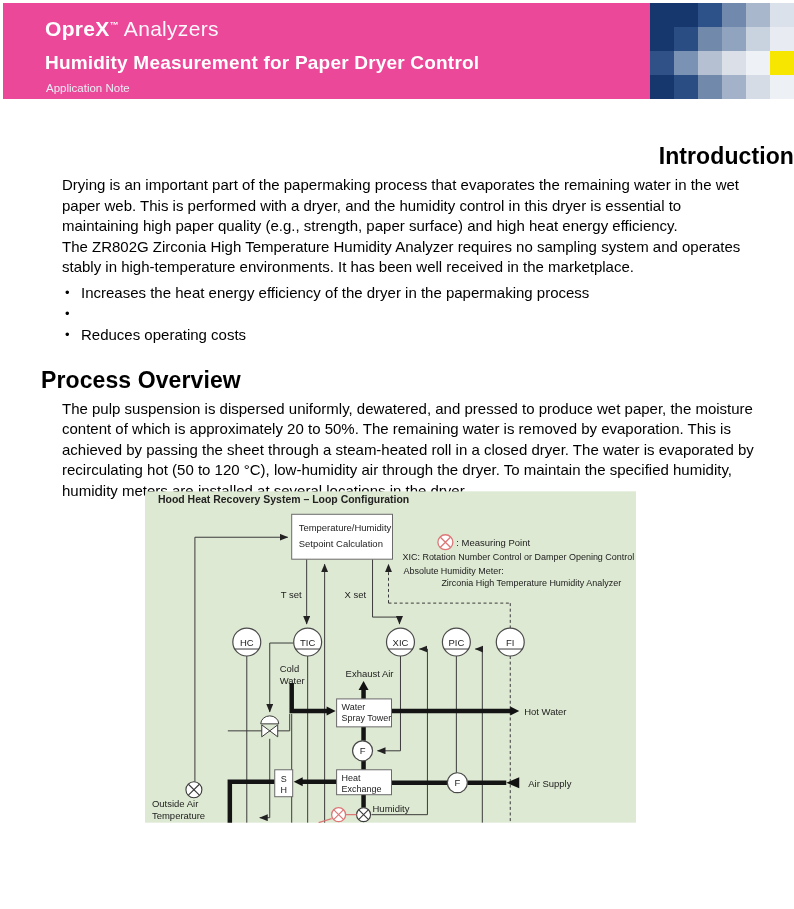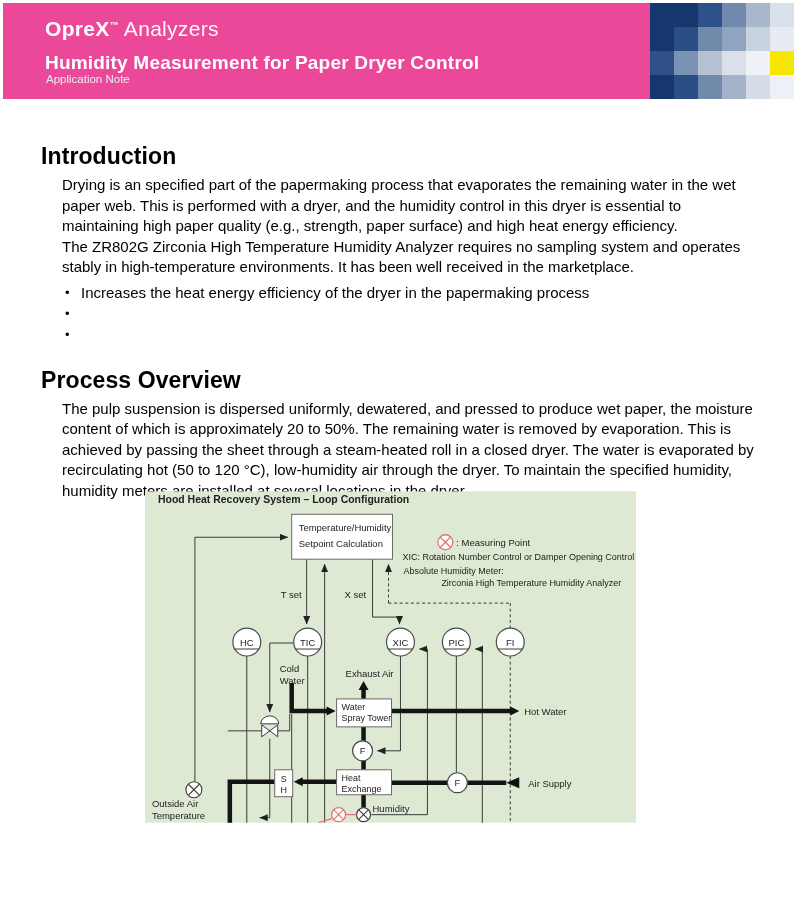--- a/index.html
+++ b/index.html
@@ -7,28 +7,28 @@
   body { width:794px; height:909px; font-family:"Liberation Sans", sans-serif; color:#000; }
   .page { position:relative; width:794px; height:909px; background:#fff; overflow:hidden; }
 
   
   .header { position:absolute; left:3px; top:3px; right:0; height:96px; background:#ec4899; color:#fff; }
   .brand { position:absolute; left:42px; top:14px; font-size:21px; letter-spacing:0.3px; white-space:nowrap; }
   .brand .b { font-weight:bold; }
   .brand .tm { font-size:9px; vertical-align:super; font-weight:bold; }
   .brand .sfx { font-weight:normal; opacity:0.96; margin-left:5px; }
   .hdr-title { position:absolute; left:42px; top:49px; font-size:19px; font-weight:bold; letter-spacing:0.2px; white-space:nowrap; }
-  .hdr-sub { position:absolute; left:43px; top:70px; font-size:11.5px; color:#e9edf5; }
+  .hdr-sub { position:absolute; left:43px; top:79px; font-size:11.5px; color:#e9edf5; }
   .mosaic { position:absolute; right:0; top:0; width:144px; height:96px;
             display:grid; grid-template-columns:repeat(6,1fr); grid-template-rows:repeat(4,1fr); }
 
   
   .content { position:absolute; left:0; top:99px; width:794px; padding-left:41px; }
   h1.sec { font-size:23px; line-height:26px; font-weight:bold; color:#000; letter-spacing:0.1px; }
-  .h-intro { margin-top:44px; }
+  .h-intro { margin-top:44px;text-align:right; }
   .h-benefits { margin-top:20px; }
   .h-process { margin-top:22px; }
   .para { margin:6px 0 0 21px; width:698px; font-size:15px; line-height:20.5px; }
   .bullets { margin:4px 0 0 24px; font-size:15px; }
   .bullet { display:flex; line-height:21px; }
   .bullet .dot { width:16px; font-size:13px; }
 
   
   .diagram { margin:-10px 0 0 104px; width:590px; height:332px; }
   svg text { font-family:"Liberation Sans", sans-serif; fill:#1c1c1c; }
@@ -78,33 +78,34 @@
         <div style="background: rgb(113, 137, 171);"></div>
         <div style="background: rgb(163, 178, 200);"></div>
         <div style="background: rgb(214, 220, 230);"></div>
         <div style="background: rgb(237, 240, 244);"></div>
       </div>
   </div>
 
   <div class="content">
 
     <h1 class="sec h-intro">Introduction</h1>
-    <div class="para">Drying is an specified part of the papermaking process that evaporates the remaining water in the wet paper web. This is performed with a dryer, and the humidity control in this dryer is essential to maintaining high paper quality (e.g., strength, paper surface) and high heat energy efficiency.</div>
+    <div class="para">Drying is an important part of the papermaking process that evaporates the remaining water in the wet paper web. This is performed with a dryer, and the humidity control in this dryer is essential to maintaining high paper quality (e.g., strength, paper surface) and high heat energy efficiency.</div>
     <div class="para" style="margin-top:0">The ZR802G Zirconia High Temperature Humidity Analyzer requires no sampling system and operates stably in high-temperature environments. It has been well received in the marketplace.</div>
 
     <div class="bullets">
       <div class="bullet">
         <span class="dot">•</span>
         <span>Increases the heat energy efficiency of the dryer in the papermaking process</span>
       </div>
       <div class="bullet">
         <span class="dot">•</span>
       </div>
       <div class="bullet">
         <span class="dot">•</span>
+        <span>Reduces operating costs</span>
       </div>
     </div>
 
     <h1 class="sec h-process">Process Overview</h1>
     <div class="para">The pulp suspension is dispersed uniformly, dewatered, and pressed to produce wet paper, the moisture content of which is approximately 20 to 50%. The remaining water is removed by evaporation. This is achieved by passing the sheet through a steam-heated roll in a closed dryer. The water is evaporated by recirculating hot (50 to 120 °C), low-humidity air through the dryer. To maintain the specified humidity, humidity meters are installed at several locations in the dryer.</div>
 
     <div class="diagram">
       <svg width="491" height="332" viewBox="0 0 492 332">
         <defs>
           <marker id="ar" markerUnits="userSpaceOnUse" markerWidth="9" markerHeight="8" refX="8" refY="3.5" orient="auto">

